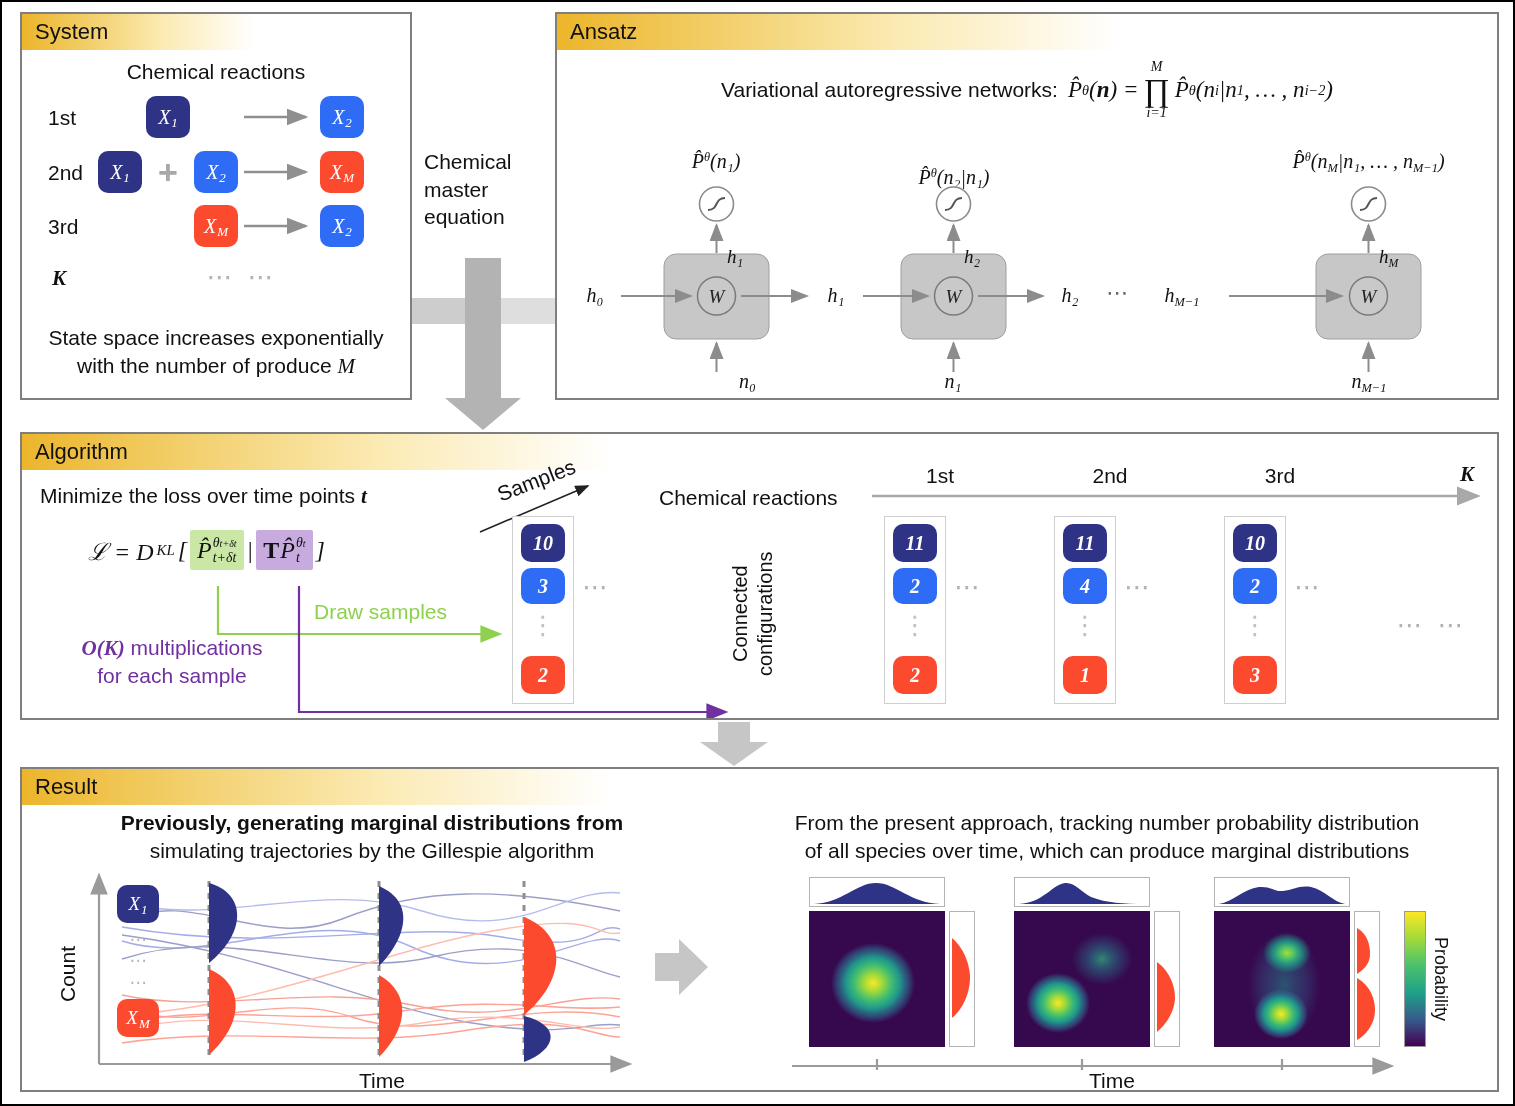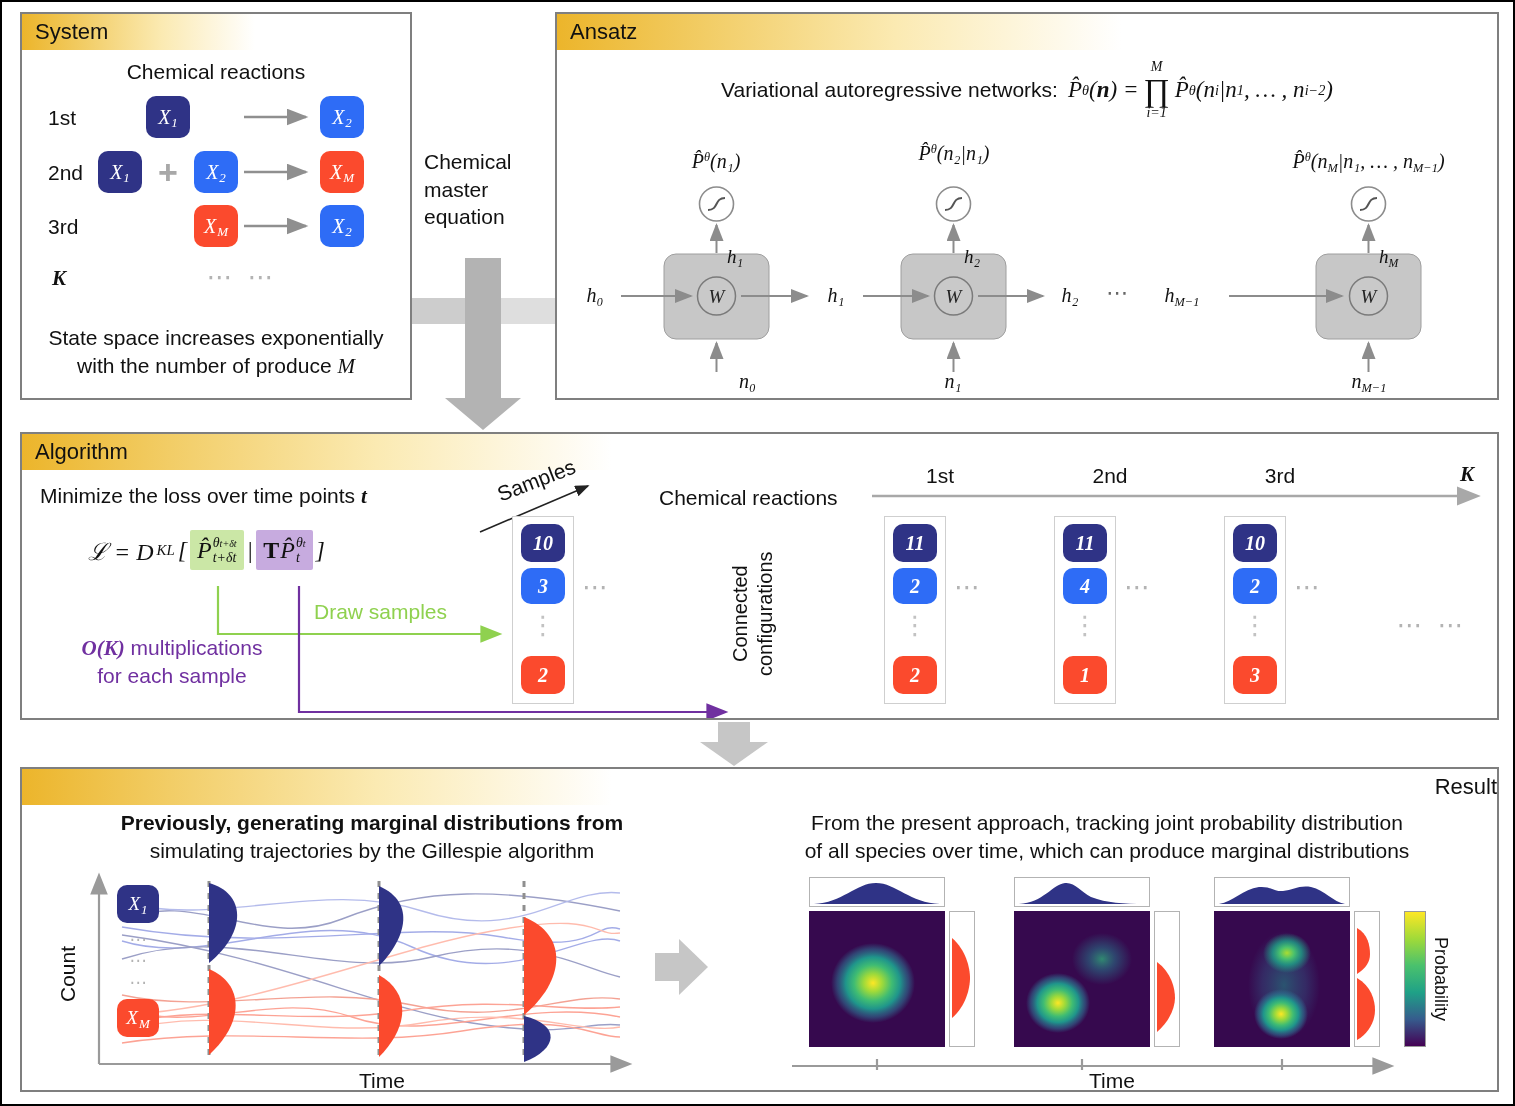--- a/index.html
+++ b/index.html
@@ -131,21 +131,21 @@
           <span class="sub">1</span>
           <span>, … , n</span>
           <span class="sub">i−2</span>
           <span>)</span>
       </span>
     </div>
 
     <div class="abs ctr math" style="left:89px;top:136px;width:140px;font-size:20px;">
       <span>P̂</span><span class="sup">θ</span><span>(n₁)</span>
     </div>
-    <div class="abs ctr math" style="left:306px;top:128px;width:182px;font-size:20px;">
+    <div class="abs ctr math" style="left:306px;top:152px;width:182px;font-size:20px;">
       <span>P̂</span><span class="sup">θ</span><span>(n₂|n₁)</span>
     </div>
     <div class="abs ctr math" style="left:640px;top:136px;width:343px;font-size:20px;">
       <span>P̂</span><span class="sup">θ</span><span>(n</span><span class="sub">M</span><span>|n₁, … , n</span><span class="sub">M−1</span><span>)</span>
     </div>
 
     <svg class="lay" style="top:130px;" width="944" height="258">
       <defs>
         <marker id="aAr" markerWidth="10" markerHeight="8" refX="8" refY="3.5" orient="auto">
           <path d="M0,0 L9,3.5 L0,7 Z" fill="#8c8c8c"></path>
@@ -304,21 +304,21 @@
     <div class="numchip navy" style="left:1211px;top:90px;">10</div>
     <div class="numchip blue" style="left:1211px;top:134px;height:36px;">2</div>
     <div class="vdots" style="left:1211px;top:178px;">⋮</div>
     <div class="numchip red" style="left:1211px;top:222px;">3</div>
     <div class="abs graydots" style="left:1272px;top:138px;">⋯</div>
 
     <div class="abs ctr graydots" style="left:1350px;top:176px;width:120px;letter-spacing:4px;">⋯  ⋯</div>
   </div>
 
   <div class="panel" style="left:18px;top:765px;width:1479px;height:325px;">
-    <div class="phead" style="background:linear-gradient(90deg,#ecb52b 0%,#f2cd66 10%,#fbeab2 24%,#ffffff 40%);justify-content:flex-end;">
+    <div class="phead" style="background:linear-gradient(90deg,#ecb52b 0%,#f2cd66 10%,#fbeab2 24%,#ffffff 40%);">
       <span>Result</span>
     </div>
 
     <svg class="lay" width="700" height="325">
       <defs>
         <marker id="rAx" markerWidth="11" markerHeight="9" refX="8" refY="4" orient="auto">
             <path d="M0,0 L10,4 L0,8 Z" fill="#9a9a9a"></path>
           </marker>
       </defs>
       <g fill="none" opacity="0.5" stroke-width="1.4">
@@ -363,21 +363,21 @@
         <span class="csub">1</span>
     </div>
     <div class="abs ctr" style="left:96px;top:160px;width:40px;color:#b3b3b3;font-size:17px;line-height:1.25;white-space:pre-line;">⋯
 ⋯
 ⋯</div>
     <div class="chip red" style="left:95px;top:230px;width:42px;height:38px;font-size:19px;">
       <span>X</span>
         <span class="csub">M</span>
     </div>
 
-    <div class="abs ctr" style="left:690px;top:42px;width:790px;font-size:21px;">From the present approach, tracking joint probability distribution</div>
+    <div class="abs ctr" style="left:690px;top:42px;width:790px;font-size:21px;">From the present approach, tracking number probability distribution</div>
     <div class="abs ctr" style="left:690px;top:70px;width:790px;font-size:21px;">of all species over time, which can produce marginal distributions</div>
 
     <div class="abs" style="left:787px;top:108px;width:168px;height:172px;">
       <div class="mgbox" style="left:0;top:0;width:136px;height:30px;">
         <svg width="134" height="28" viewBox="0 0 134 28">
             <path d="M4,26 C32,25 46,5 66,5 C86,5 100,25 130,26 Z" fill="#2f3386"></path>
           </svg>
       </div>
       <div class="abs" style="left:0;top:34px;width:136px;height:136px;">
         <svg width="136" height="136" viewBox="0 0 136 136" style="position:absolute;left:0;top:0;">

